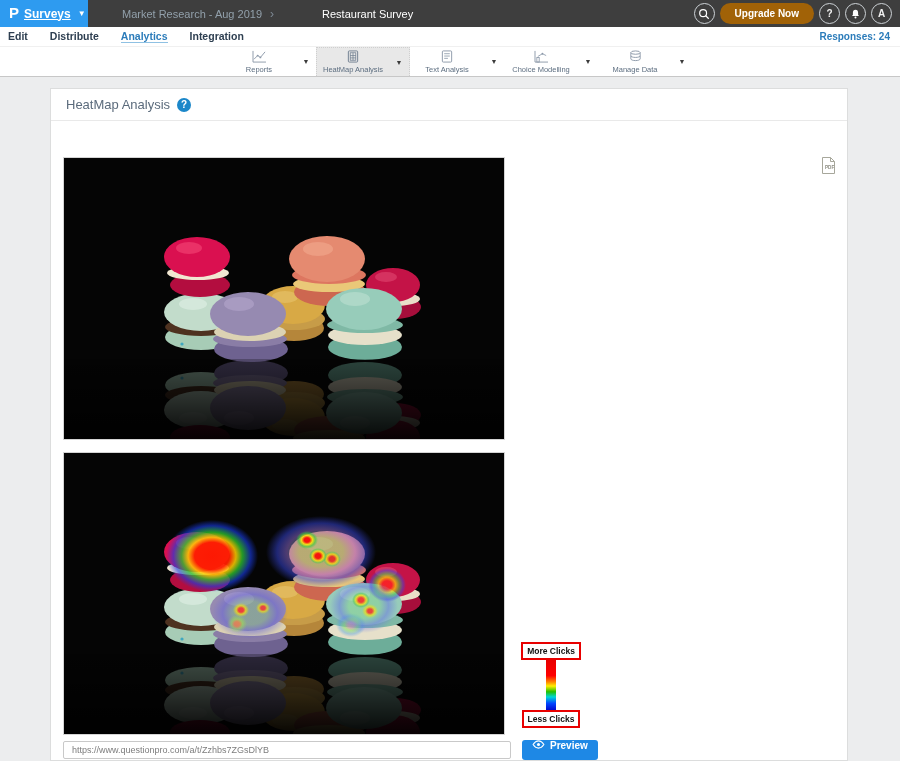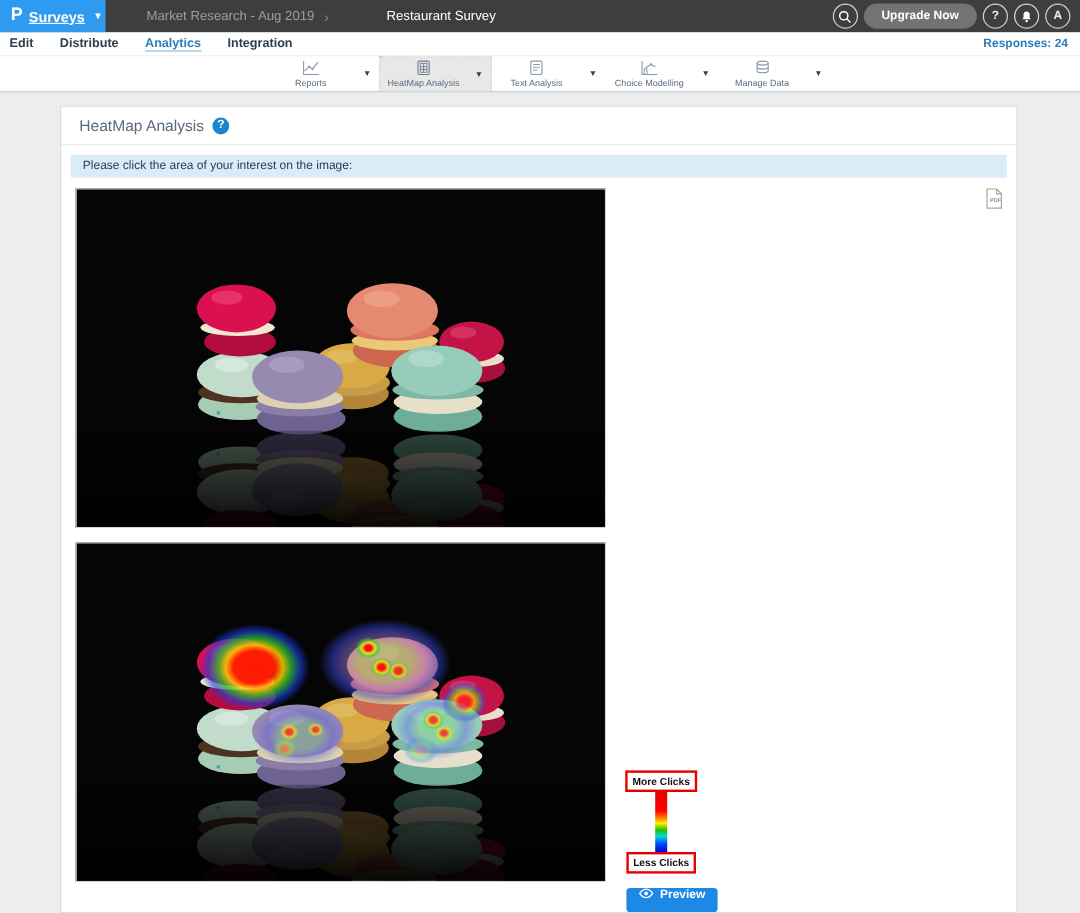--- a/index.html
+++ b/index.html
@@ -11,21 +11,21 @@
   .logo-block { width:88px; height:27px; background:#2e9bf0; display:flex; align-items:center; padding-left:9px; gap:5px; cursor:pointer; }
   .logo-p { color:#fff; font-size:15px; font-weight:bold; line-height:27px; transform:translateY(-1px); }
   .logo-label { color:#fff; font-size:12px; font-weight:bold;text-decoration:underline; }
   .logo-caret { color:#fff; font-size:8px; margin-left:2px; }
   .breadcrumb { display:flex; align-items:center; gap:8px; margin-left:34px; font-size:11px; }
   .crumb-parent { color:#92a0ab; }
   .crumb-sep { color:#7d8893; font-size:12px; }
   .crumb-current { color:#ffffff;padding-left:40px; }
   .topbar-right { margin-left:auto; display:flex; align-items:center; gap:5px; padding-right:8px; }
   .circle-btn { width:21px; height:21px; border-radius:50%; border:1.5px solid #cdd2d6; color:#f0f0f0; font-size:10px; font-weight:bold; display:flex; align-items:center; justify-content:center; cursor:pointer; background:transparent; }
-  .upgrade-btn { height:21px; border-radius:11px; background:#737373; color:#fff; font-size:10px; font-weight:bold; padding:0 15px; display:flex; align-items:center; cursor:pointer; }
+  .upgrade-btn { height:21px; border-radius:11px; background:#a16207; color:#fff; font-size:10px; font-weight:bold; padding:0 15px; display:flex; align-items:center; cursor:pointer; }
 
   
   .nav2 { position:absolute; left:0; top:27px; width:900px; height:19px; background:#fff; display:flex; align-items:center; font-size:10.5px; }
   .nav2-tabs { display:flex; gap:22px; padding-left:8px; }
   .nav2-tab { color:#2d3e50; font-weight:bold; cursor:pointer; }
   .nav2-tab.active { color:#2c7cba; border-bottom:1px solid #8fc1e3; }
   .responses { margin-left:auto; padding-right:10px; color:#2c7cba; font-size:10px; font-weight:bold; }
 
   
   .toolbar { position:absolute; left:0; top:46px; width:900px; height:31px; background:#fff; border-top:1px solid #f0f0f0; border-bottom:1px solid #c7c7c7; display:flex; padding-left:14px;justify-content:center; }
@@ -197,23 +197,20 @@
   </div>
 </div>
 
 <div class="card">
 
   <div class="card-title-row">
     <span class="card-title">HeatMap Analysis</span>
     <span class="help-circle">?</span>
   </div>
 
-  <div class="info-bar">
-    <span>Please click the area of your interest on the image:</span>
-  </div>
 
   <div class="pdf-btn">
     <svg width="17" height="19" viewBox="0 0 17 19">
         <path d="M2.5 1.5h8l4 4v12h-12z" fill="#fff" stroke="#a7a79b" stroke-width="1"></path>
         <path d="M10.5 1.5v4h4" fill="none" stroke="#a7a79b" stroke-width="1"></path>
         <text x="5" y="12.5" font-size="4.6" fill="#8c8c80" font-family="Liberation Sans, sans-serif" font-weight="bold">PDF</text>
       </svg>
   </div>
 
   <div class="photo-frame first">
@@ -285,20 +282,21 @@
     </svg>
     <div class="heat-overlay"></div>
   </div>
 
   <div class="legend">
     <div class="legend-box">More Clicks</div>
     <div class="legend-bar"></div>
     <div class="legend-box">Less Clicks</div>
   </div>
 
+  <input class="share-input" type="text" value="https://www.questionpro.com/a/t/Zzhbs7ZGsDlYB" style="">
   <div class="preview-btn">
     <svg width="13" height="9" viewBox="0 0 14 10">
         <path d="M1 5c2-3 4-4 6-4s4 1 6 4c-2 3-4 4-6 4S3 8 1 5z" fill="none" stroke="#fff" stroke-width="1.2"></path>
         <circle cx="7" cy="5" r="1.7" fill="#fff"></circle>
       </svg>
     <span>Preview</span>
   </div>
 </div>
 
 </body></html>

